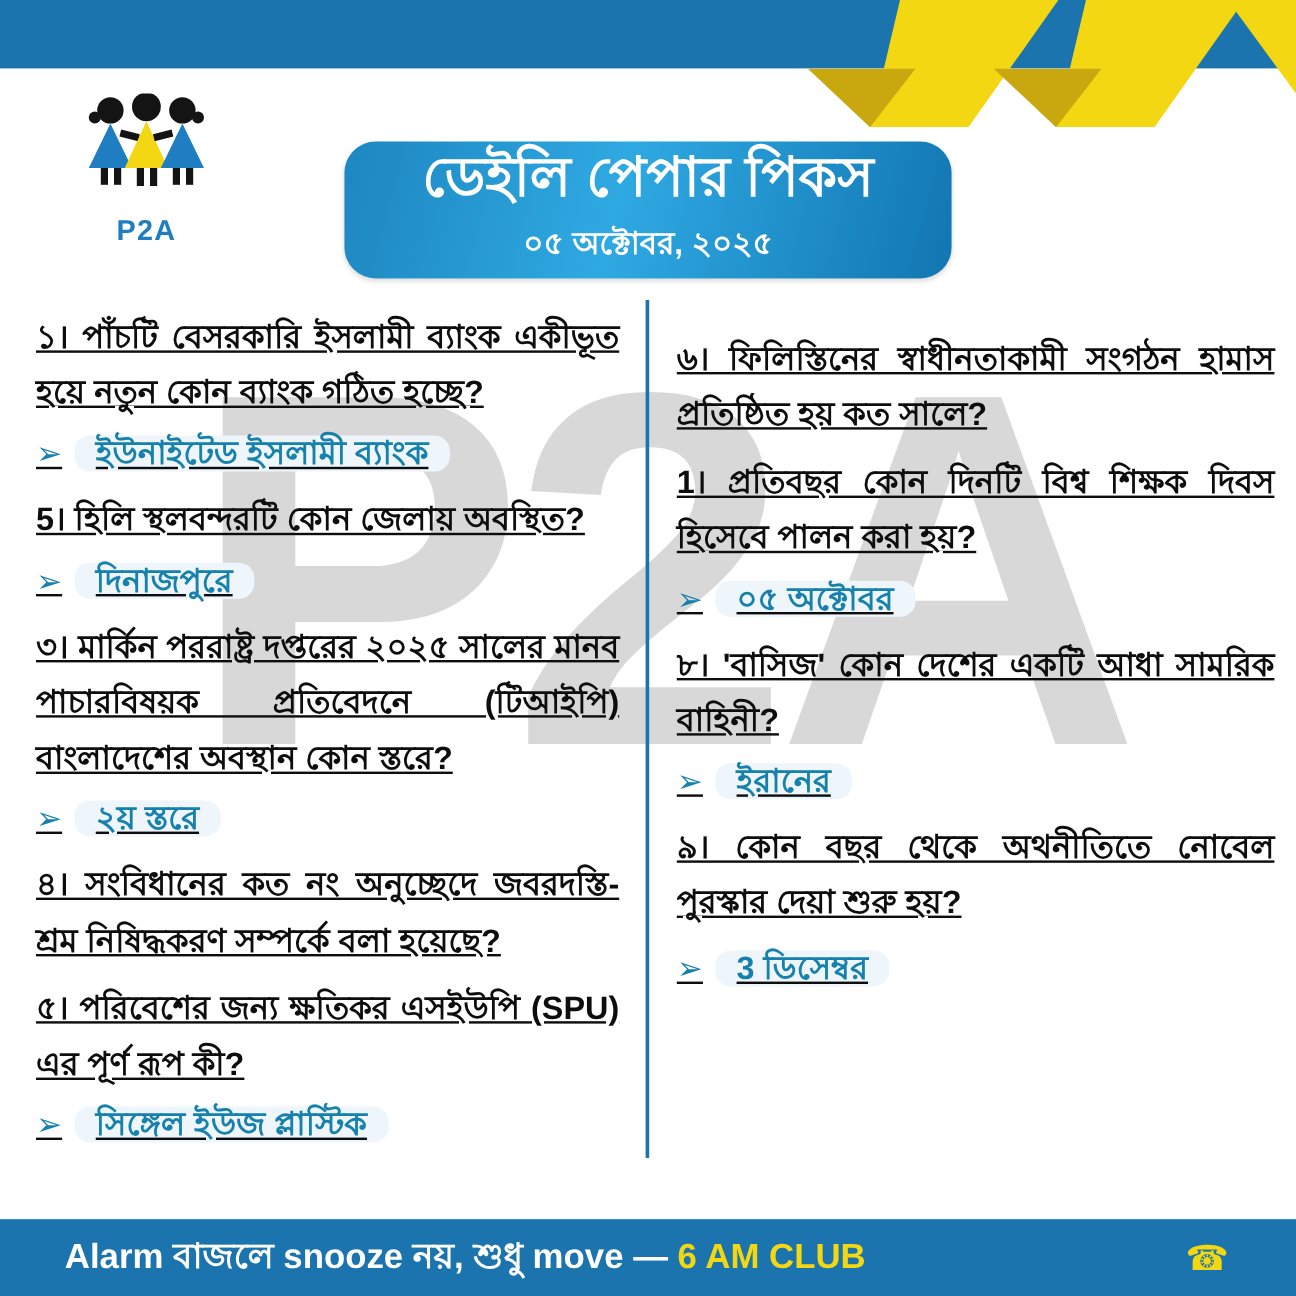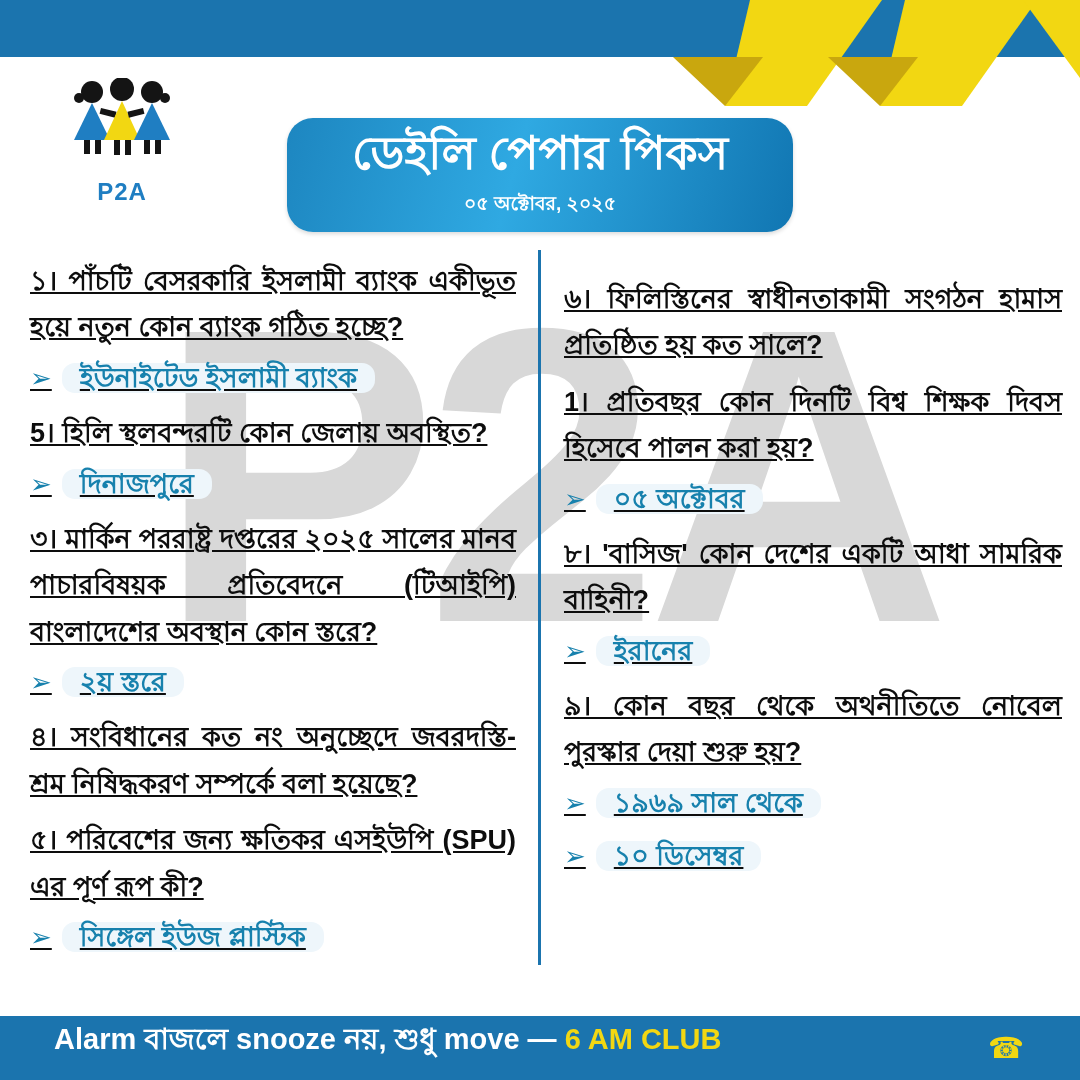--- a/index.html
+++ b/index.html
@@ -41,21 +41,21 @@
   
   .banner {
     position:absolute; left:287px; top:118px; width:506px; height:114px;
     border-radius:26px;
     background:linear-gradient(105deg,#1d86c0 0%,#2fa9e2 45%,#1176b2 100%);
     color:#ffffff; text-align:center;
     display:flex; flex-direction:column; justify-content:center; gap:12px;
     box-shadow:0 2px 4px rgba(0,0,0,0.15);
   }
   .banner-title { font-size:46px; font-weight:bold; line-height:1.05; }
-  .banner-date  { font-size:19px; font-weight:bold; }
+  .banner-date  { font-size:26px; font-weight:bold; }
 
   
   .watermark {
     position:absolute; left:118px; top:255px; width:860px; height:500px;
     z-index:0;
     color:#d8d8d8; font-weight:bold; font-size:420px; line-height:1.05;
     letter-spacing:-12px; text-align:center;
     user-select:none;
   }
 
@@ -78,21 +78,21 @@
     margin:6px 0 10px 0; line-height:1.6;
     color:#1781ad; font-weight:700;
   }
   .a-arrow { margin-right:10px; font-size:26px; color:#1781ad; }
   .a-text { background:#eef6fb; padding:0 18px;border-radius:13px; }
 
   
   .footer {
     position:absolute; left:0; bottom:0; width:1080px; height:64px;
     background:#1b74ae; z-index:3;
-    display:flex; justify-content:space-between;
+    display:flex; align-items:center; justify-content:space-between;
     padding:0 56px 0 54px;
   }
   .footer-left { font-size:29px; font-weight:bold; color:#ffffff; }
   .footer-club { color:#f2d712; margin-left:8px; }
   .footer-right { font-size:29px; font-weight:bold; color:#f2d712; display:flex; align-items:center; gap:10px; }
 </style>
 </head>
 <body>
 
 <div class="topbar"></div>
@@ -168,24 +168,23 @@
   <div class="q-block">
     <div class="q-text">1। প্রতিবছর কোন দিনটি বিশ্ব শিক্ষক দিবস হিসেবে পালন করা হয়?</div>
     <div class="a-line"><span class="a-arrow">➢</span><span class="a-text">০৫ অক্টোবর</span></div>
   </div>
   <div class="q-block">
     <div class="q-text">৮। 'বাসিজ' কোন দেশের একটি আধা সামরিক বাহিনী?</div>
     <div class="a-line"><span class="a-arrow">➢</span><span class="a-text">ইরানের</span></div>
   </div>
   <div class="q-block">
     <div class="q-text">৯। কোন বছর থেকে অথনীতিতে নোবেল পুরস্কার দেয়া শুরু হয়?</div>
-    <div class="a-line"><span class="a-arrow">➢</span><span class="a-text">১৯৬৯ সাল থেকে</span></div>
   </div>
   <div class="q-block">
-    <div class="a-line"><span class="a-arrow">➢</span><span class="a-text">১০ ডিসেম্বর</span></div>
+    <div class="a-line"><span class="a-arrow">➢</span><span class="a-text">3 ডিসেম্বর</span></div>
   </div>
 </div>
 
 <div class="footer">
   <div class="footer-left">
     <span>Alarm বাজলে snooze নয়, শুধু move —</span><span class="footer-club">6 AM CLUB</span>
   </div>
   <div class="footer-right">
     <span>☎</span>
   </div>

